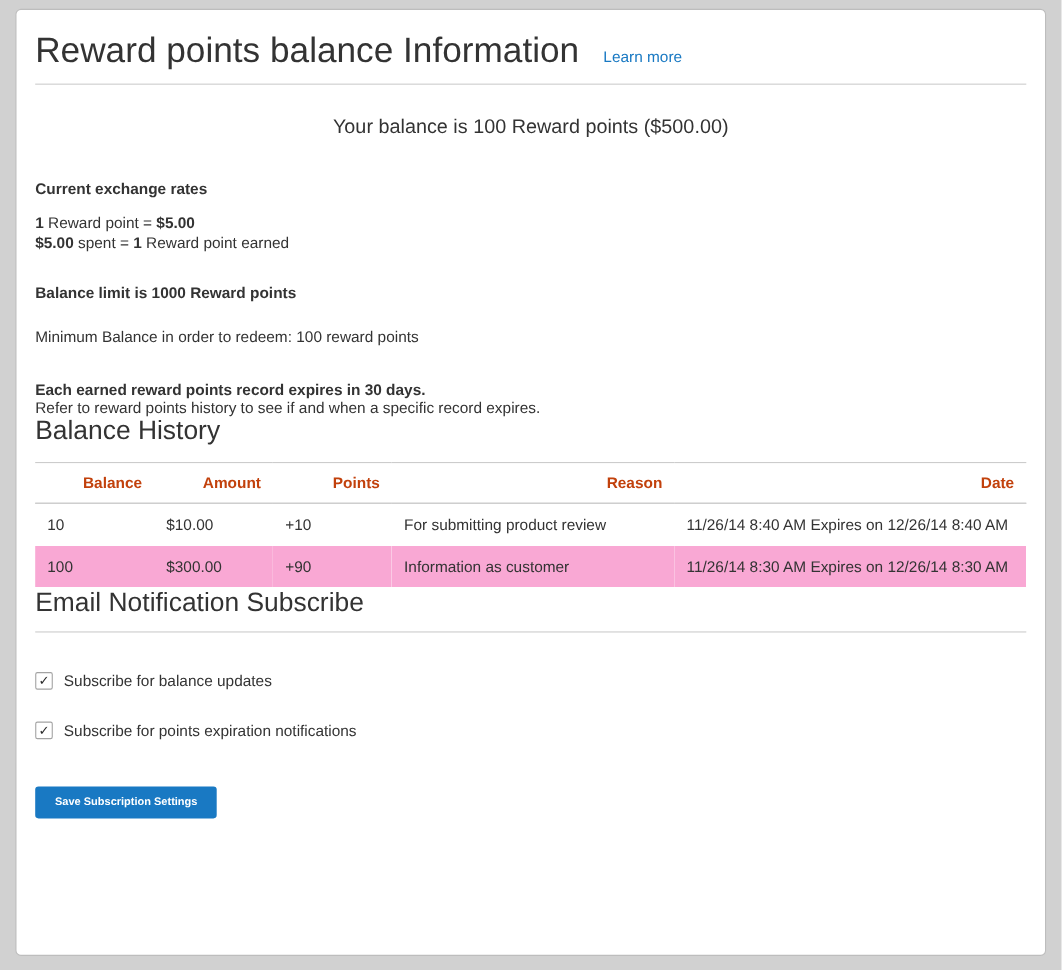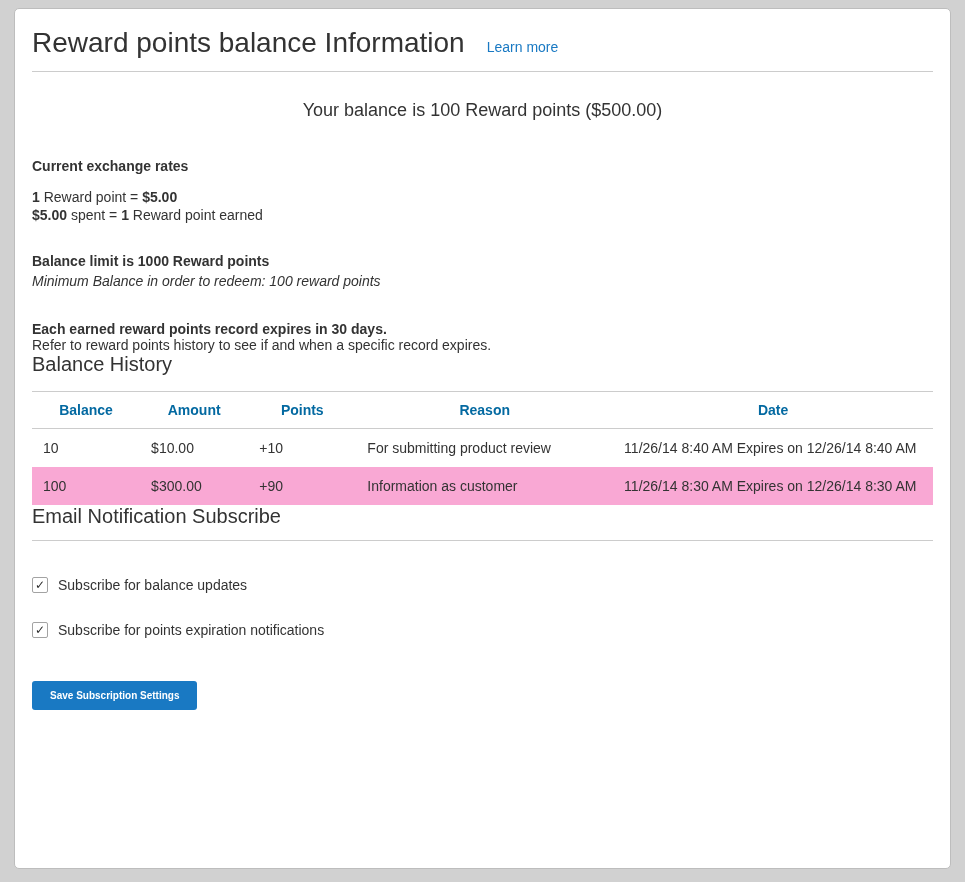--- a/index.html
+++ b/index.html
@@ -22,21 +22,21 @@
     overflow: hidden;
   }
   .page-title-row {
     display: flex;
     align-items: baseline;
     gap: 22px;
     padding-top: 2px;
   }
   h1.page-title {
     margin: 0;
-    font-size: 28px;
+    font-size: 32px;
     font-weight: 300;
     color: #333;
     line-height: 1.15;
   }
   a.learn-more {
     font-size: 14px;
     color: #1979c3;
     text-decoration: none;
     cursor: pointer;
   }
@@ -58,45 +58,45 @@
     font-size: 14px;
   }
   .rates {
     margin-top: 14px;
     line-height: 18px;
   }
   .balance-limit {
     margin-top: 29px;
     font-weight: 700;
   }
-  .min-balance { margin-top: 4px; font-style: italic; }
+  .min-balance { margin-top: 24px; }
   .expires-bold {
     margin-top: 32px;
     font-weight: 700;
   }
   .expires-note { }
   h2.section-title {
     margin: 0;
-    font-size: 20px;
+    font-size: 24px;
     font-weight: 300;
     color: #333;
     line-height: 1.15;
   }
   .history-title { margin-top: 46px; }
   table.history {
     width: 100%;
     border-collapse: collapse;
     margin-top: 15px;
     table-layout: fixed;
   }
   table.history th {
-    text-align: center;
-    font-weight: 700;
-    font-size: 14px;
-    color: #0369a1;
+    text-align: right;
+    font-weight: 700;
+    font-size: 14px;
+    color: #c2410c;
     padding: 10px 11px;
     border-top: 1px solid #ccc;
     border-bottom: 1px solid #ccc;
   }
   table.history td {
     padding: 11px 11px;
     font-size: 14px;
     color: #333;
     white-space: nowrap;
     overflow: hidden;

